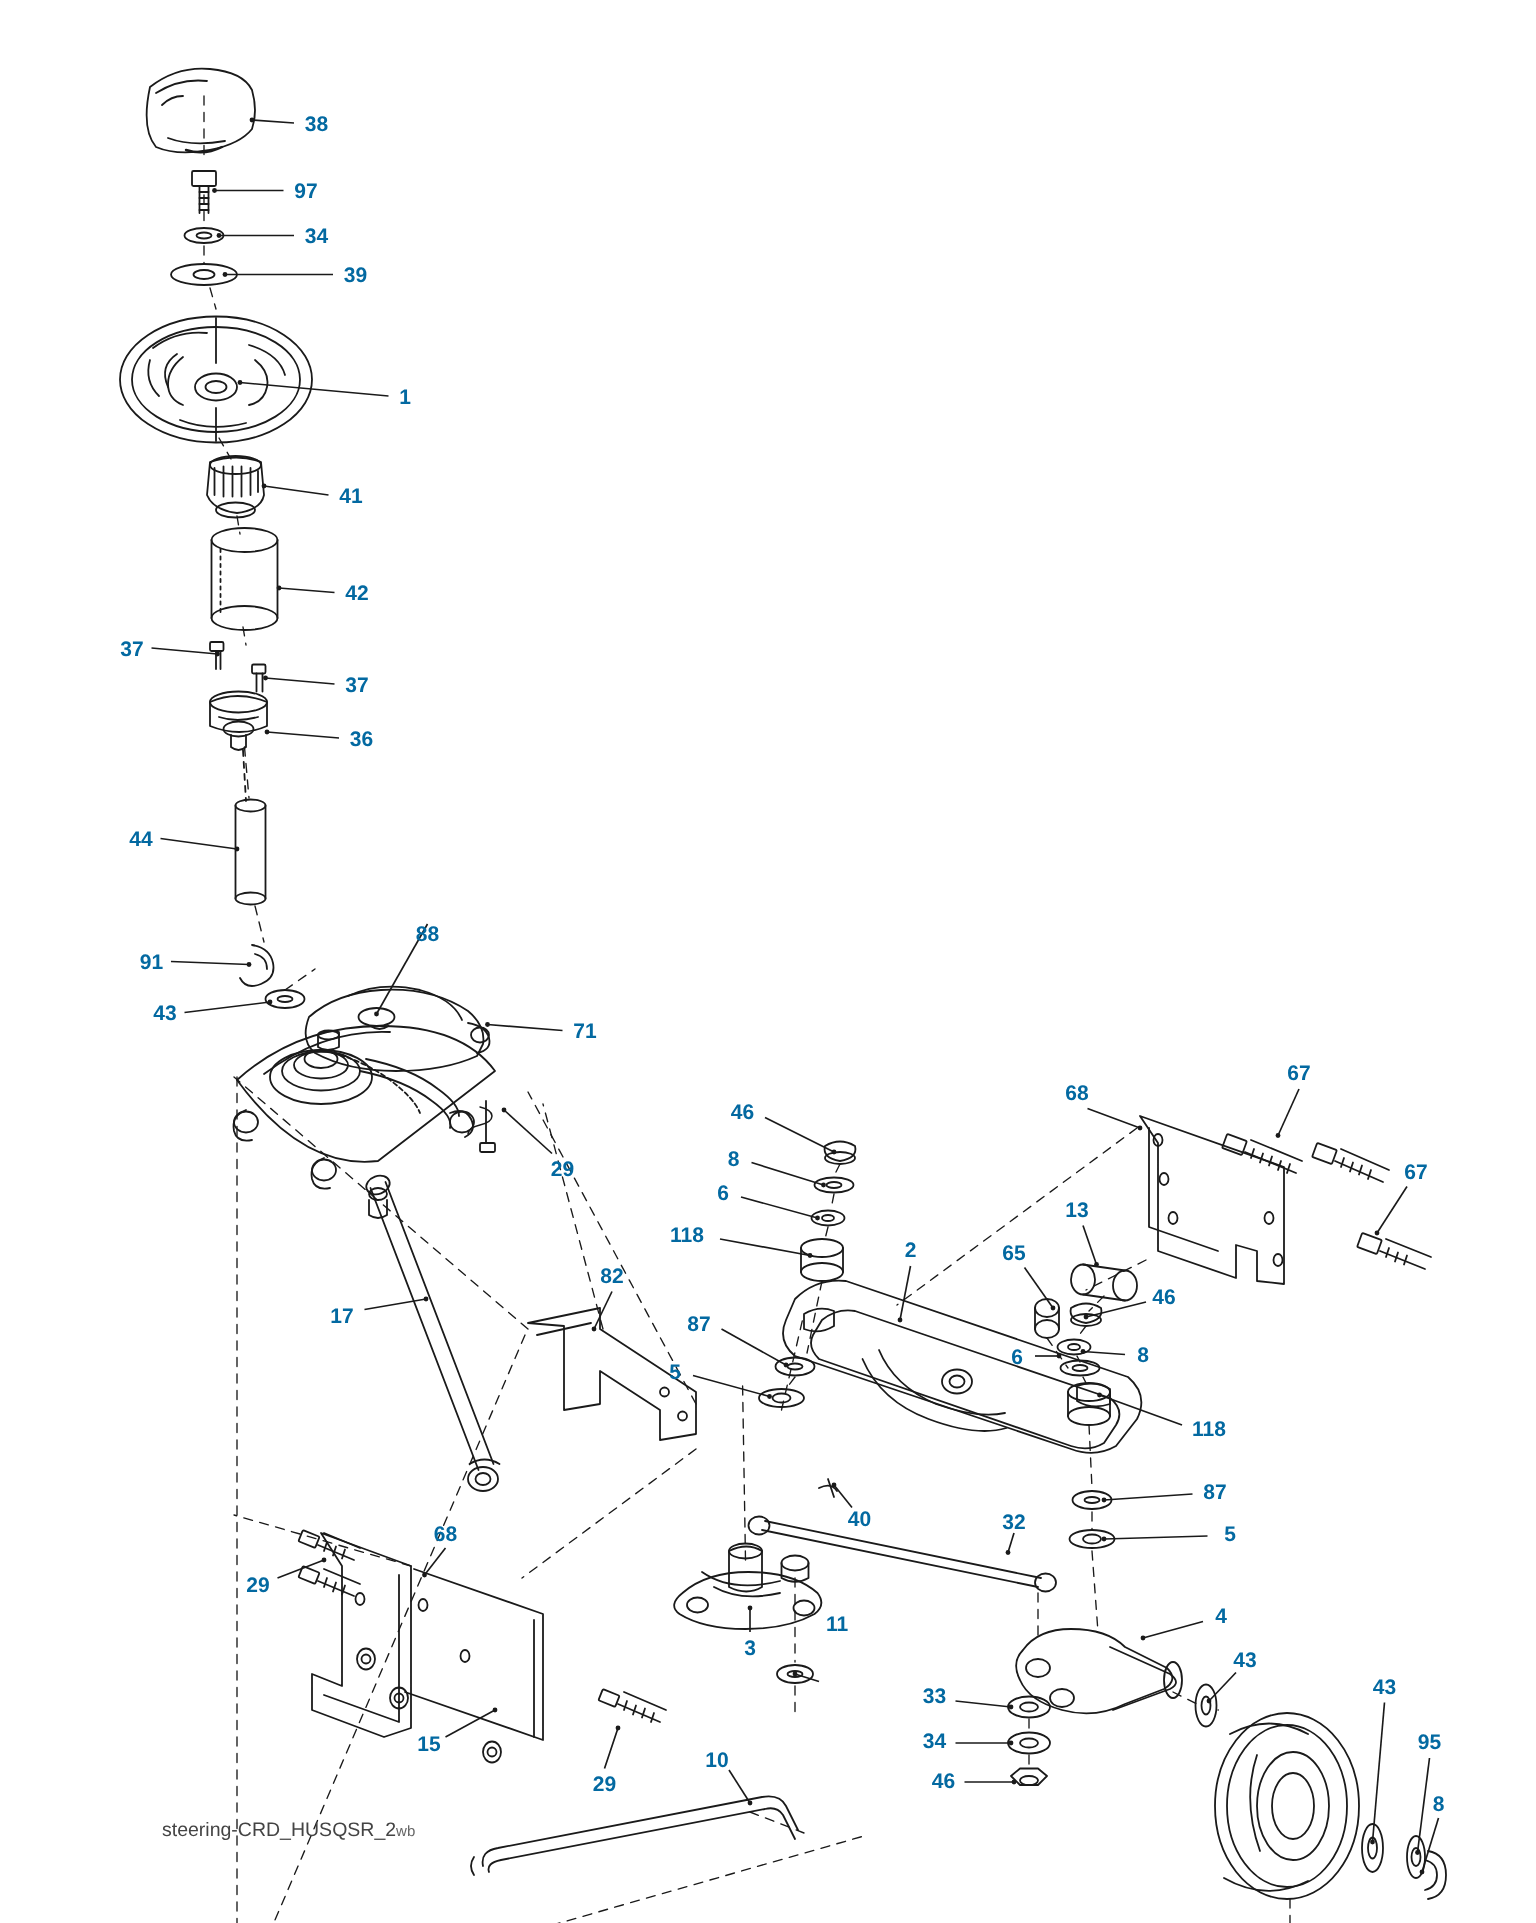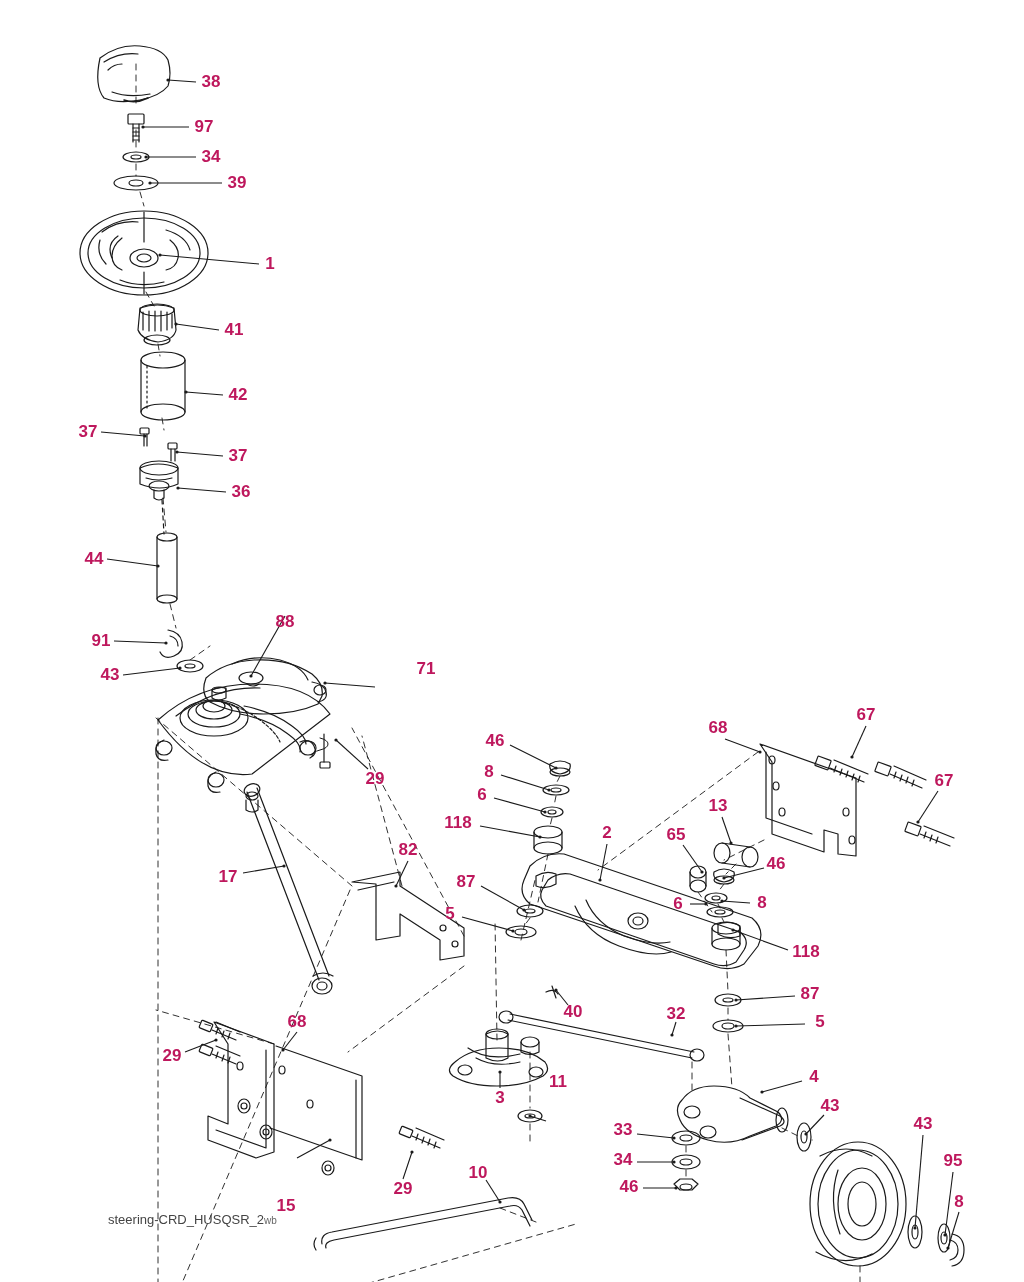--- a/index.html
+++ b/index.html
@@ -1,18 +1,18 @@
 <!DOCTYPE html>
 <html><head>
 <meta charset="utf-8">
 <style>
   html,body{margin:0;padding:0;background:#ffffff;}
   body{width:1024px;height:1282px;position:relative;font-family:"Liberation Sans",sans-serif;overflow:hidden;}
   #diagram{position:absolute;left:0;top:0;width:1024px;height:1282px;}
-  .callout{position:absolute;font-family:"Liberation Sans",sans-serif;font-size:17px;font-weight:bold;color:#be185d;white-space:nowrap;transform:translate(-50%,-50%);}
+  .callout{position:absolute;font-family:"Liberation Sans",sans-serif;font-size:14px;font-weight:bold;color:#0369a1;white-space:nowrap;transform:translate(-50%,-50%);}
   .caption{position:absolute;font-family:"Liberation Sans",sans-serif;font-size:13px;color:#444;white-space:nowrap;}
   .caption .sub{font-size:10px;color:#666;}
 </style>
 </head>
 <body>
 
 <svg id="diagram" viewBox="0 0 1024 1282" xmlns="http://www.w3.org/2000/svg">
   <g fill="none" stroke="#1a1a1a" stroke-width="1.2" stroke-linecap="round" stroke-linejoin="round">
 
     <g>
@@ -547,21 +547,21 @@
     <div class="callout" style="left: 270px; top: 264px;">1</div>
     <div class="callout" style="left: 234px; top: 330px;">41</div>
     <div class="callout" style="left: 238px; top: 395px;">42</div>
     <div class="callout" style="left: 88px; top: 432px;">37</div>
     <div class="callout" style="left: 238px; top: 456px;">37</div>
     <div class="callout" style="left: 241px; top: 492px; text-align: center;">36</div>
     <div class="callout" style="left: 94px; top: 559px;">44</div>
     <div class="callout" style="left: 101px; top: 641px;">91</div>
     <div class="callout" style="left: 110px; top: 675px;">43</div>
     <div class="callout" style="left: 285px; top: 605px; margin-top: 17px;">88</div>
-    <div class="callout" style="left: 390px; top: 669px; margin-left: 36px;">71</div>
+    <div class="callout" style="left: 390px; top: 687px;">71</div>
     <div class="callout" style="left: 375px; top: 779px;">29</div>
     <div class="callout" style="left: 228px; top: 877px;">17</div>
     <div class="callout" style="left: 495px; top: 741px;">46</div>
     <div class="callout" style="left: 489px; top: 772px;">8</div>
     <div class="callout" style="left: 482px; top: 795px;">6</div>
     <div class="callout" style="left: 458px; top: 823px;">118</div>
     <div class="callout" style="left: 466px; top: 882px;">87</div>
     <div class="callout" style="left: 450px; top: 914px;">5</div>
     <div class="callout" style="left: 408px; top: 850px;">82</div>
     <div class="callout" style="left: 607px; top: 833px;">2</div>
@@ -575,21 +575,21 @@
     <div class="callout" style="left: 820px; top: 1022px;">5</div>
     <div class="callout" style="left: 718px; top: 728px;">68</div>
     <div class="callout" style="left: 866px; top: 715px;">67</div>
     <div class="callout" style="left: 944px; top: 781px;">67</div>
     <div class="callout" style="left: 573px; top: 1012px;">40</div>
     <div class="callout" style="left: 676px; top: 1014px;">32</div>
     <div class="callout" style="left: 500px; top: 1098px;">3</div>
     <div class="callout" style="left: 558px; top: 1082px;">11</div>
     <div class="callout" style="left: 478px; top: 1173px;">10</div>
     <div class="callout" style="left: 403px; top: 1189px;">29</div>
-    <div class="callout" style="left: 286px; top: 1162px; margin-top: 44px;">15</div>
+    <div class="callout" style="left: 286px; top: 1162px;">15</div>
     <div class="callout" style="left: 172px; top: 1056px;">29</div>
     <div class="callout" style="left: 297px; top: 1022px;">68</div>
     <div class="callout" style="left: 814px; top: 1077px;">4</div>
     <div class="callout" style="left: 830px; top: 1106px;">43</div>
     <div class="callout" style="left: 623px; top: 1130px;">33</div>
     <div class="callout" style="left: 623px; top: 1160px;">34</div>
     <div class="callout" style="left: 629px; top: 1187px;">46</div>
     <div class="callout" style="left: 923px; top: 1124px;">43</div>
     <div class="callout" style="left: 953px; top: 1161px;">95</div>
     <div class="callout" style="left: 959px; top: 1202px;">8</div>

